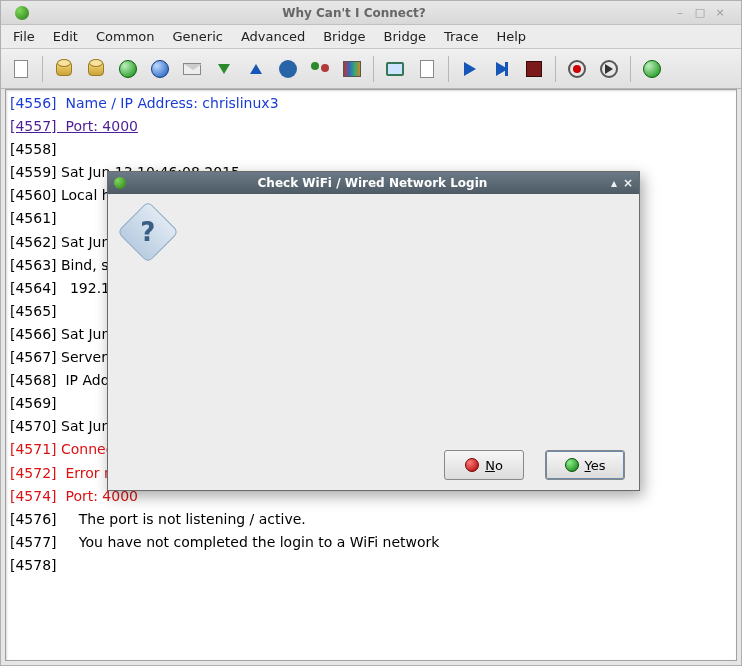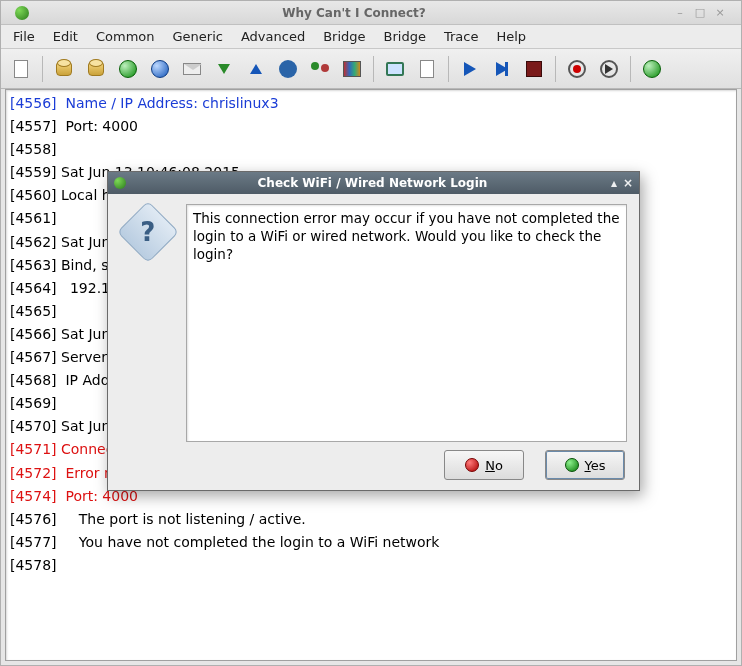--- a/index.html
+++ b/index.html
@@ -245,21 +245,21 @@
         </span>
       </div>
     <div class="sep"></div>
     <div class="tb-btn">
         <span class="globe"></span>
       </div>
   </div>
 
   <div class="log-area" id="log-area">
       <div class="log-line" style="color: rgb(26, 60, 214);">[4556]  Name / IP Address: chrislinux3</div>
-      <div class="log-line" style="color: #000000;">[4557]  Port: 4000</div>
+      <div class="log-line" style="color: #4c1d95; text-decoration: underline;">[4557]  Port: 4000</div>
       <div class="log-line" style="color: rgb(0, 0, 0);">[4558]</div>
       <div class="log-line" style="color: rgb(0, 0, 0);">[4559] Sat Jun 13 10:46:08 2015</div>
       <div class="log-line" style="color: rgb(0, 0, 0);">[4560] Local ho</div>
       <div class="log-line" style="color: rgb(0, 0, 0);">[4561]</div>
       <div class="log-line" style="color: rgb(0, 0, 0);">[4562] Sat Jun </div>
       <div class="log-line" style="color: rgb(0, 0, 0);">[4563] Bind, so</div>
       <div class="log-line" style="color: rgb(0, 0, 0);">[4564]   192.16</div>
       <div class="log-line" style="color: rgb(0, 0, 0);">[4565]</div>
       <div class="log-line" style="color: rgb(0, 0, 0);">[4566] Sat Jun </div>
       <div class="log-line" style="color: rgb(0, 0, 0);">[4567] Server: </div>
@@ -281,21 +281,20 @@
     <span class="dlg-title">Check WiFi / Wired Network Login</span>
     <div class="dlg-win">
       <span>▴</span>
       <span>×</span>
     </div>
   </div>
   <div class="dlg-body">
     <div class="q-icon">
         <span>?</span>
       </div>
-    <div class="msg-box">This connection error may occur if you have not completed the login to a WiFi or wired network.  Would you like to check the login?</div>
   </div>
   <div class="dlg-buttons">
     <div class="dlg-btn">
       <span class="ball-red"></span>
       <span><span class="u">N</span><span>o</span></span>
     </div>
     <div class="dlg-btn default">
       <span class="ball-green"></span>
       <span><span class="u">Y</span><span>es</span></span>
     </div>

